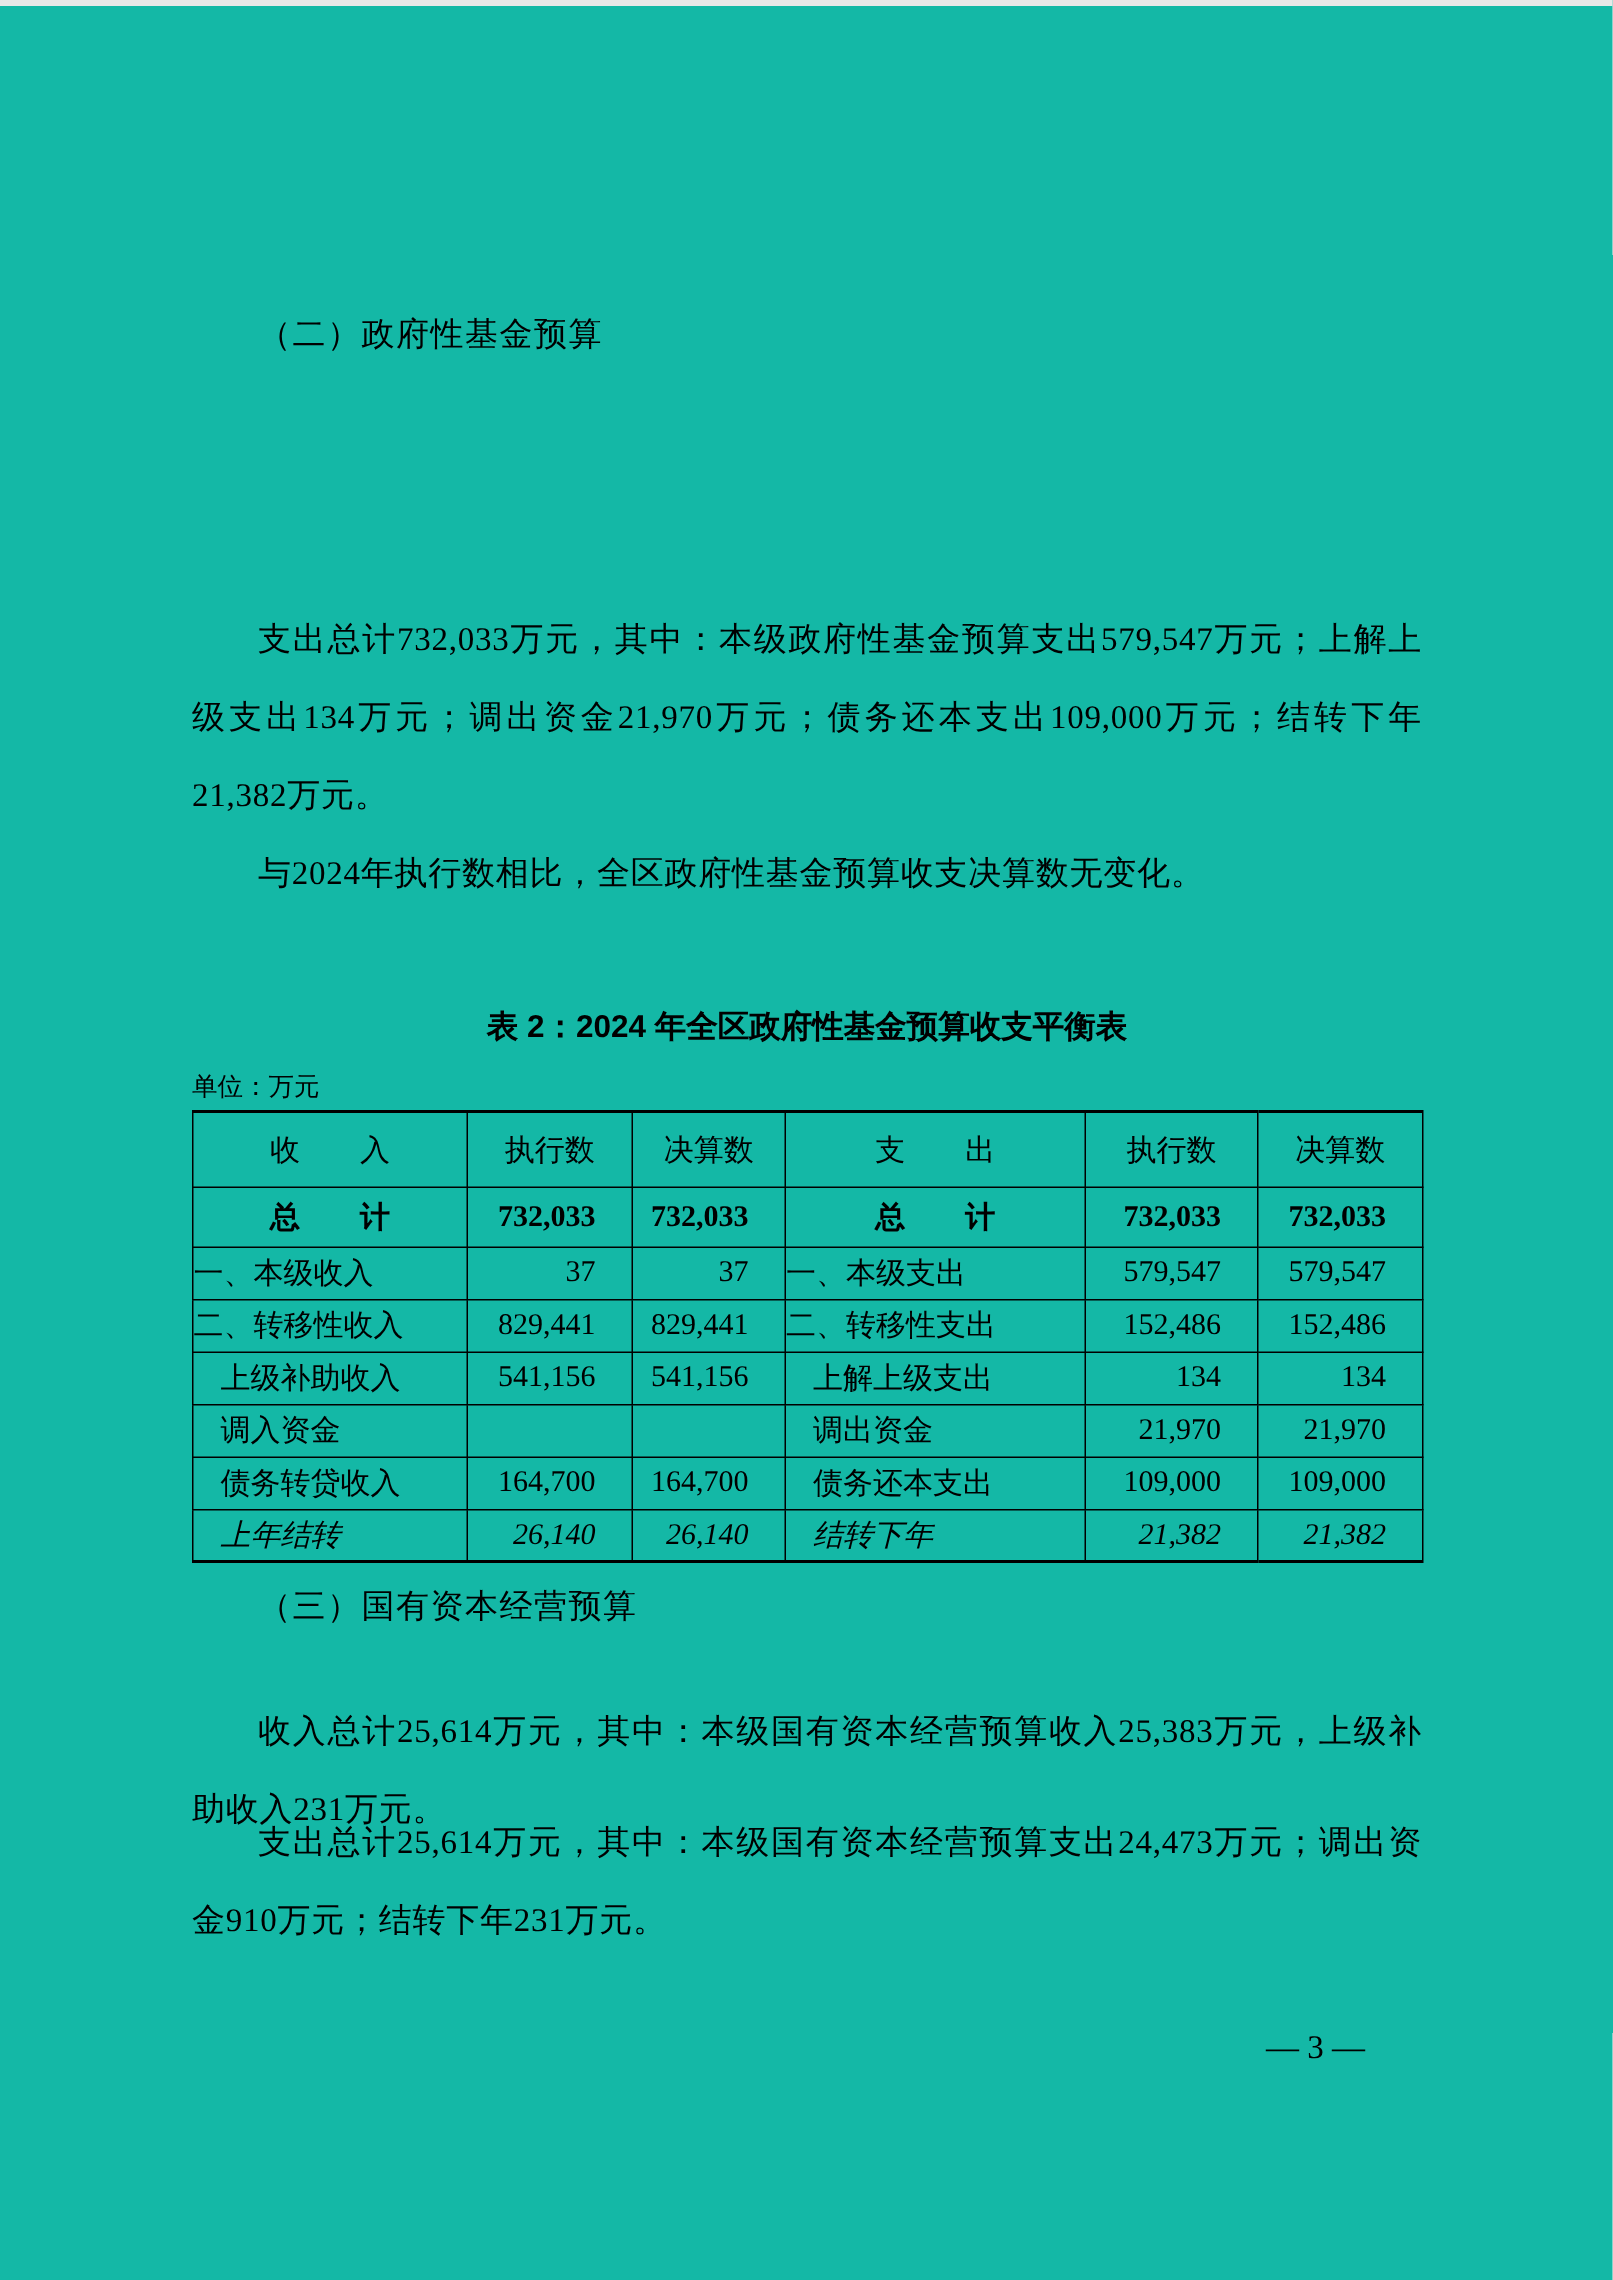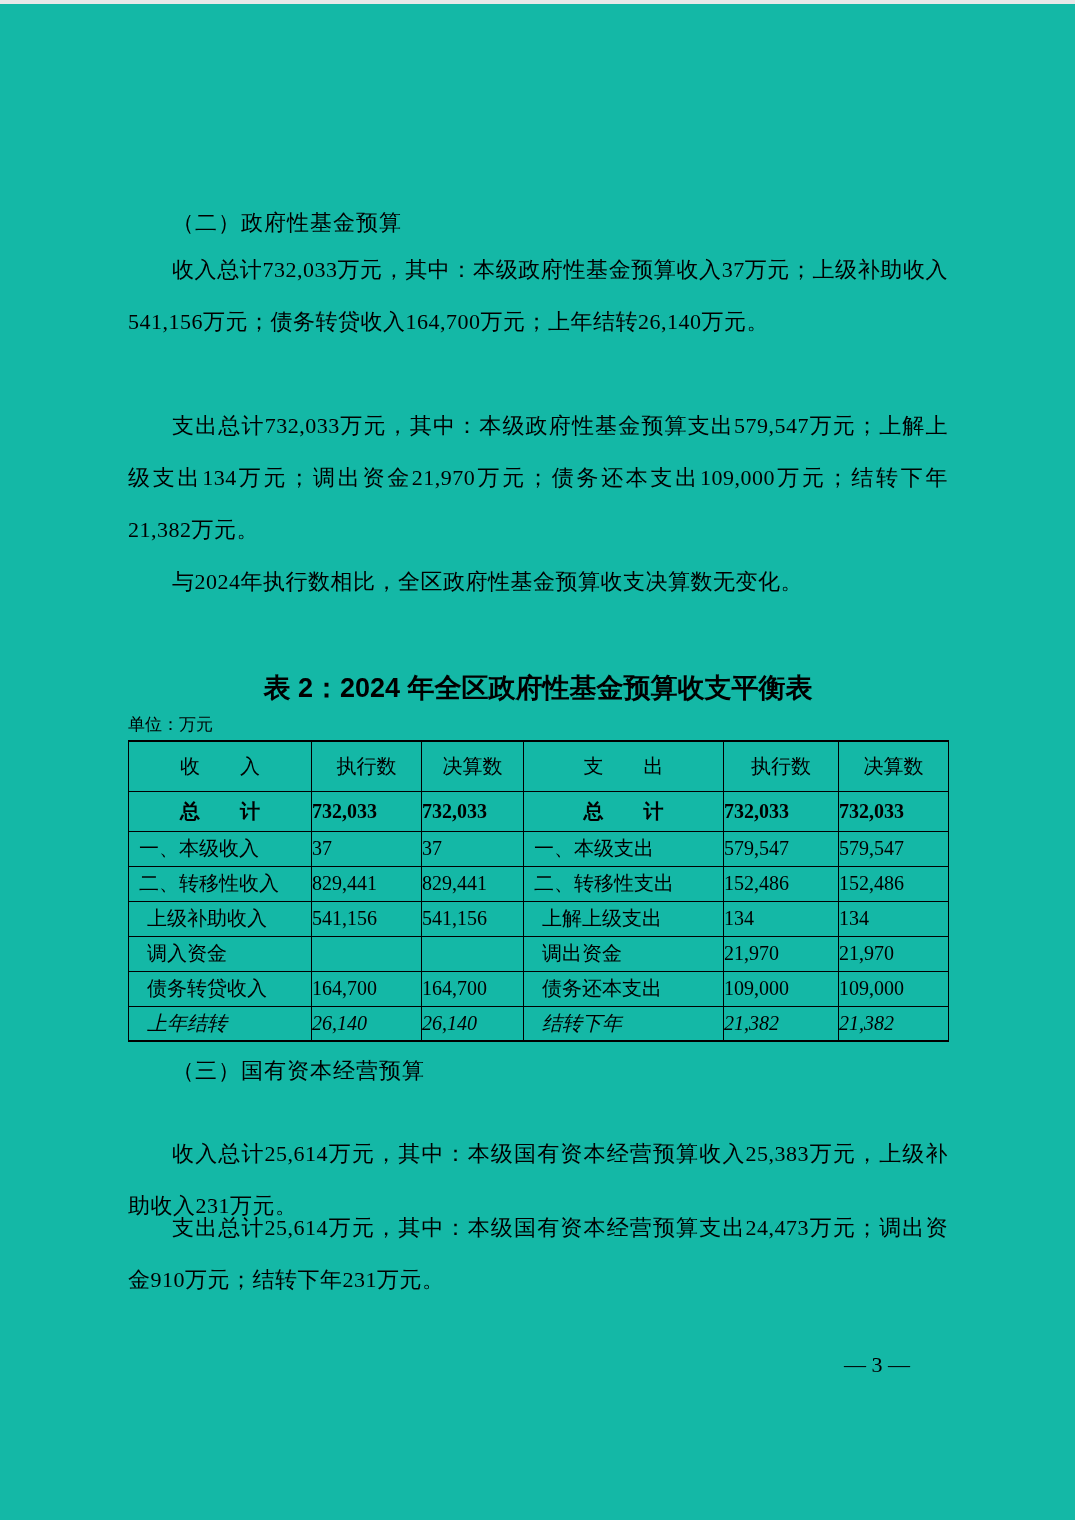--- a/index.html
+++ b/index.html
@@ -21,21 +21,21 @@
     text-indent:2em; letter-spacing:1px;
   }
   .para {
     position:absolute; width:100%;
     font-size:22px; line-height:52px;
     text-indent:2em; text-align:justify;
     letter-spacing:0.5px;
   }
   .table-title {
     position:absolute; top:666px; width:100%;
-    text-align:center; font-size:27px; font-weight:700;
+    text-align:center; font-size:21px; font-weight:700;
     font-family:"Liberation Sans","DejaVu Sans",sans-serif;
   }
   .unit-label {
     position:absolute; top:709px; width:100%;
     font-size:17px; padding-right:4px;
   }
 
   .budget-table {
     position:absolute; top:736px; left:0; width:820px;
     border-collapse:collapse; table-layout:fixed;
@@ -48,41 +48,40 @@
     overflow:hidden; white-space:nowrap;
     vertical-align:middle;
   }
   .budget-table thead th {
     height:50px; font-weight:400;
     border-top:2px solid #000;
   }
   .budget-table tbody tr { height:35px; }
   .budget-table tbody tr.row-total { height:40px; font-weight:700; }
   .budget-table tbody tr:last-child td { border-bottom:2px solid #000;font-style:italic; }
-  .cell-num { padding-right:9px; }
+  .cell-num { text-align:right; padding-right:24px; }
   .cell-label { text-align:left; }
-  .cell-label.ind-1 { padding-left:10px; }
+  .cell-label.ind-1 { }
   .cell-label.ind-2 { padding-left:18px; }
   .cell-label-center { text-align:center; }
 
   .page-number {
     position:absolute; top:1346px; width:100%;
     text-align:right; padding-right:38px;
     font-size:22px; line-height:30px;
   }
 </style>
 </head>
 <body>
 
 <div class="page">
   <div class="content">
 
     <div class="sec-heading" style="top:202px">（二）政府性基金预算</div>
 
-    <p class="para" style="top:240px">收入总计732,033万元，其中：本级政府性基金预算收入37万元；上级补助收入541,156万元；债务转贷收入164,700万元；上年结转26,140万元。</p>
 
     <p class="para" style="top:396px">支出总计732,033万元，其中：本级政府性基金预算支出579,547万元；上解上级支出134万元；调出资金21,970万元；债务还本支出109,000万元；结转下年21,382万元。</p>
 
     <p class="para" style="top:552px">与2024年执行数相比，全区政府性基金预算收支决算数无变化。</p>
 
     <div class="table-title">表 2：2024 年全区政府性基金预算收支平衡表</div>
 
     <div class="unit-label">单位：万元</div>
 
     <table class="budget-table">

